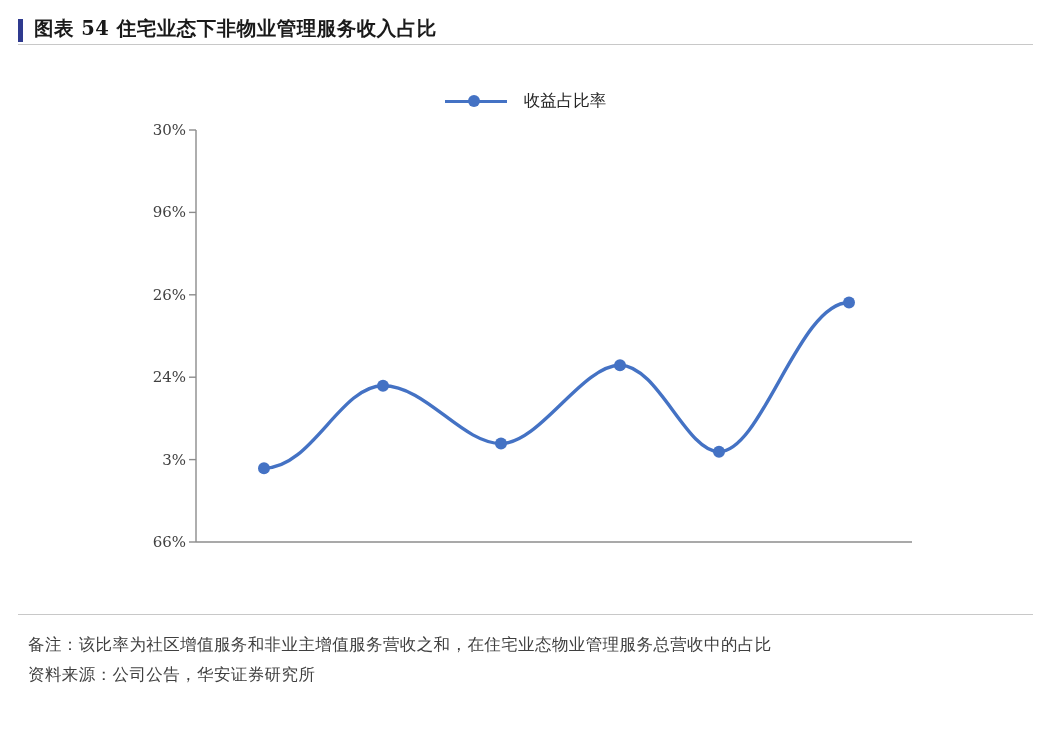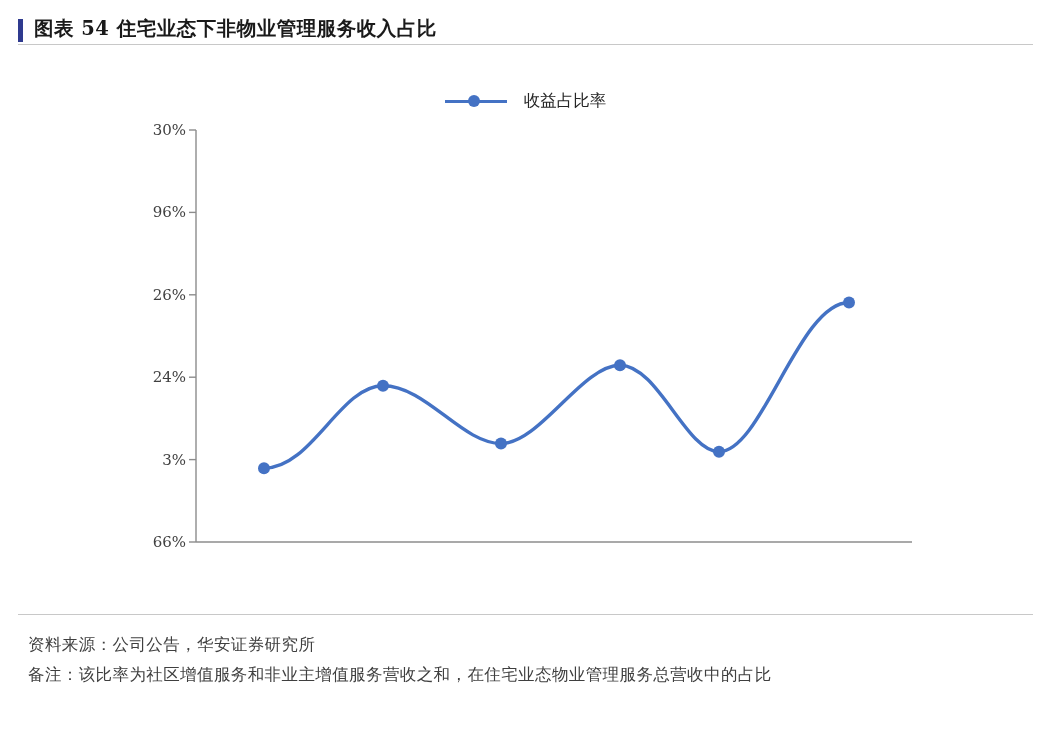--- a/index.html
+++ b/index.html
@@ -220,17 +220,17 @@
       <circle cx="620" cy="235.2" r="6" fill="#4472c4"></circle>
       <circle cx="719" cy="321.7" r="6" fill="#4472c4"></circle>
       <circle cx="849" cy="172.5" r="6" fill="#4472c4"></circle>
     </svg>
 
   </div>
 
   <div class="rule rule-bottom"></div>
 
   <div class="notes">
+    <div class="note">备注：该比率为社区增值服务和非业主增值服务营收之和，在住宅业态物业管理服务总营收中的占比</div>
     <div class="note">资料来源：公司公告，华安证券研究所</div>
-    <div class="note">备注：该比率为社区增值服务和非业主增值服务营收之和，在住宅业态物业管理服务总营收中的占比</div>
   </div>
 
 </div>
 
 </body></html>

